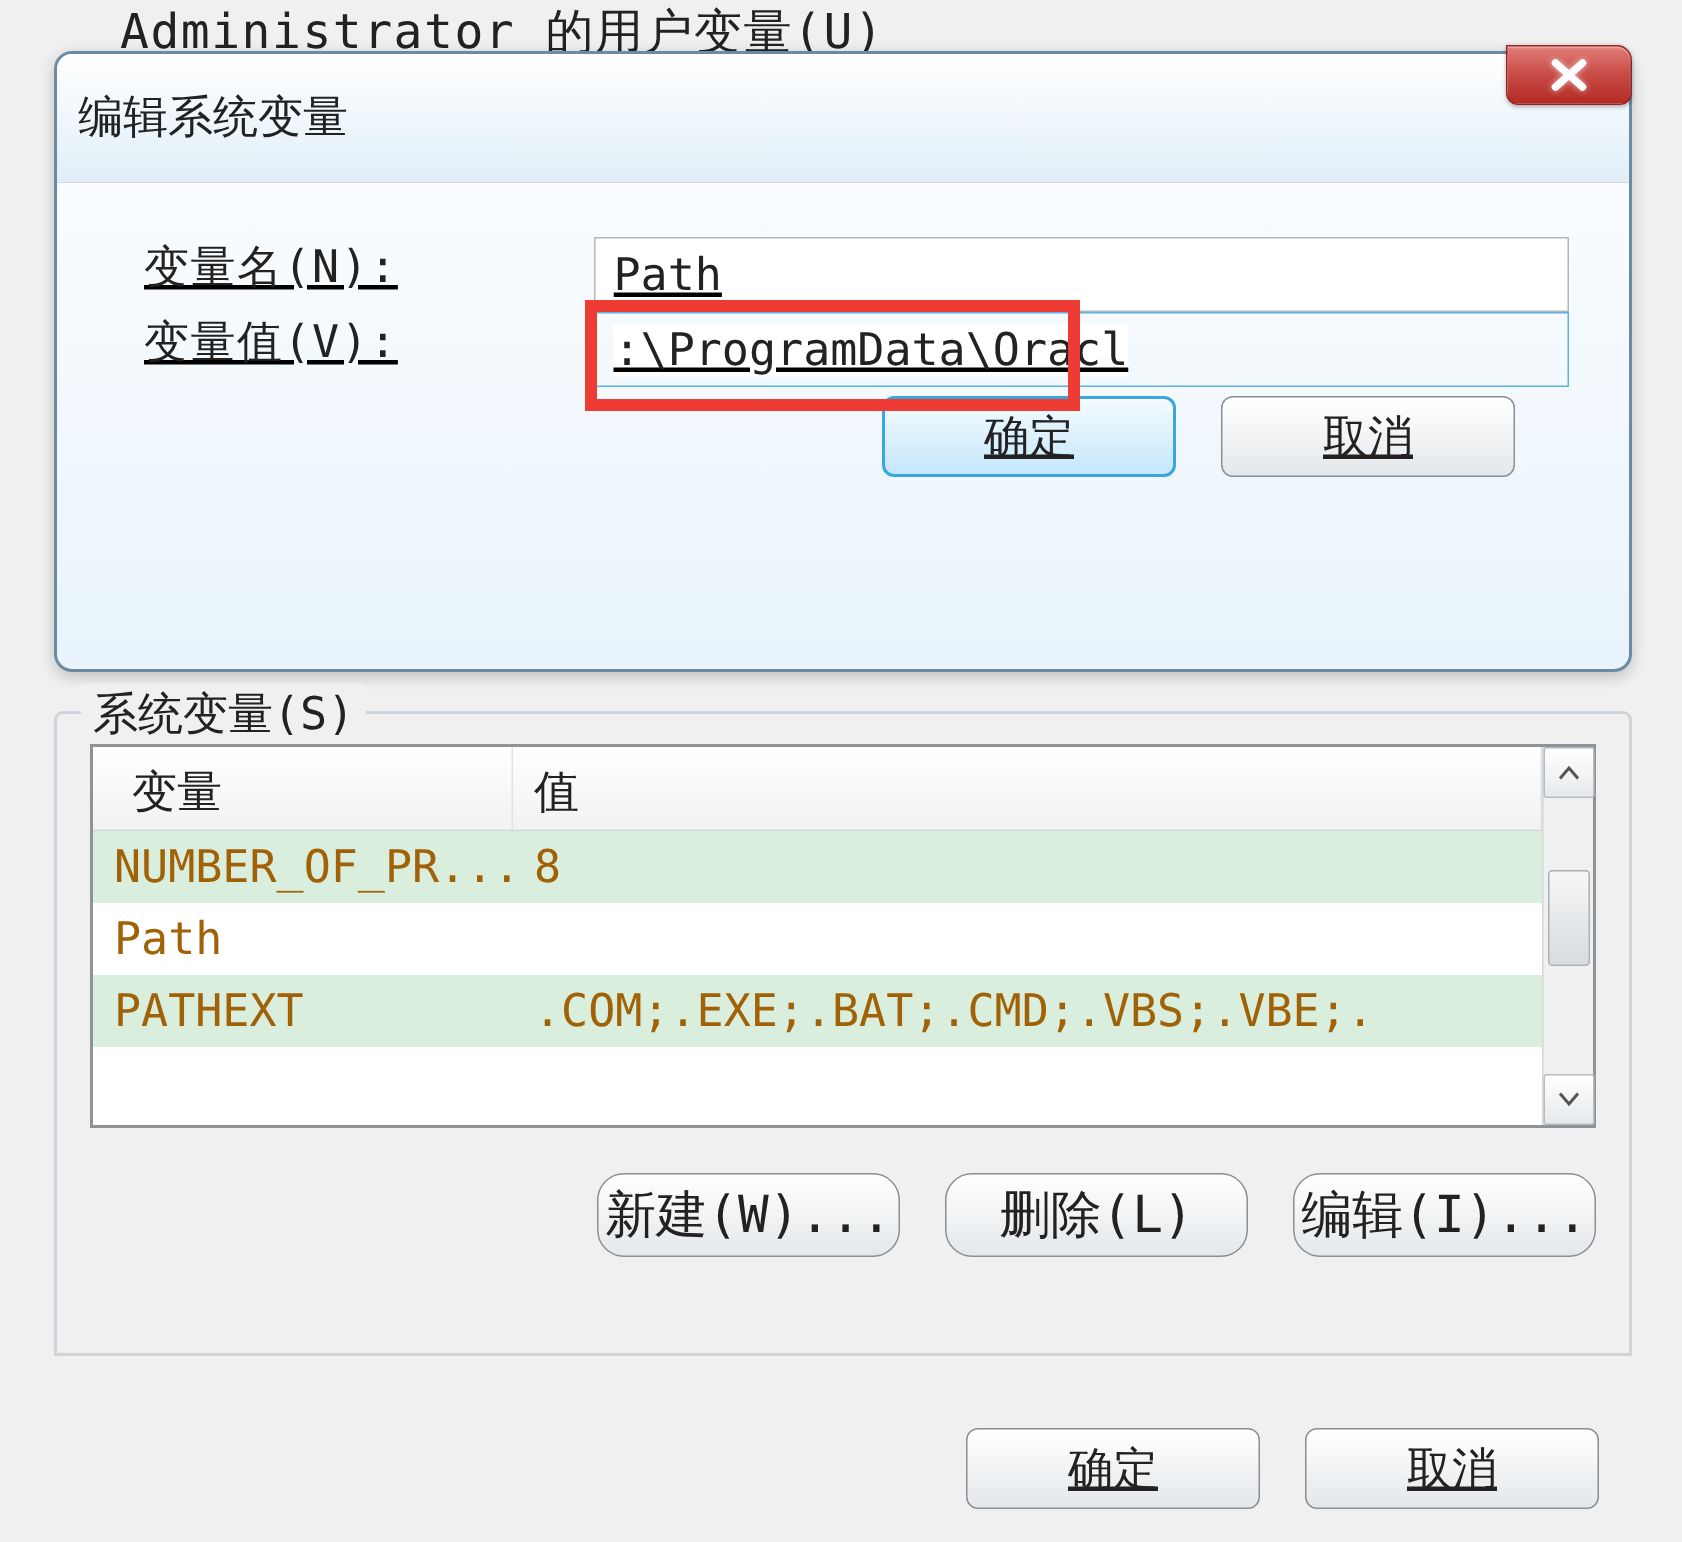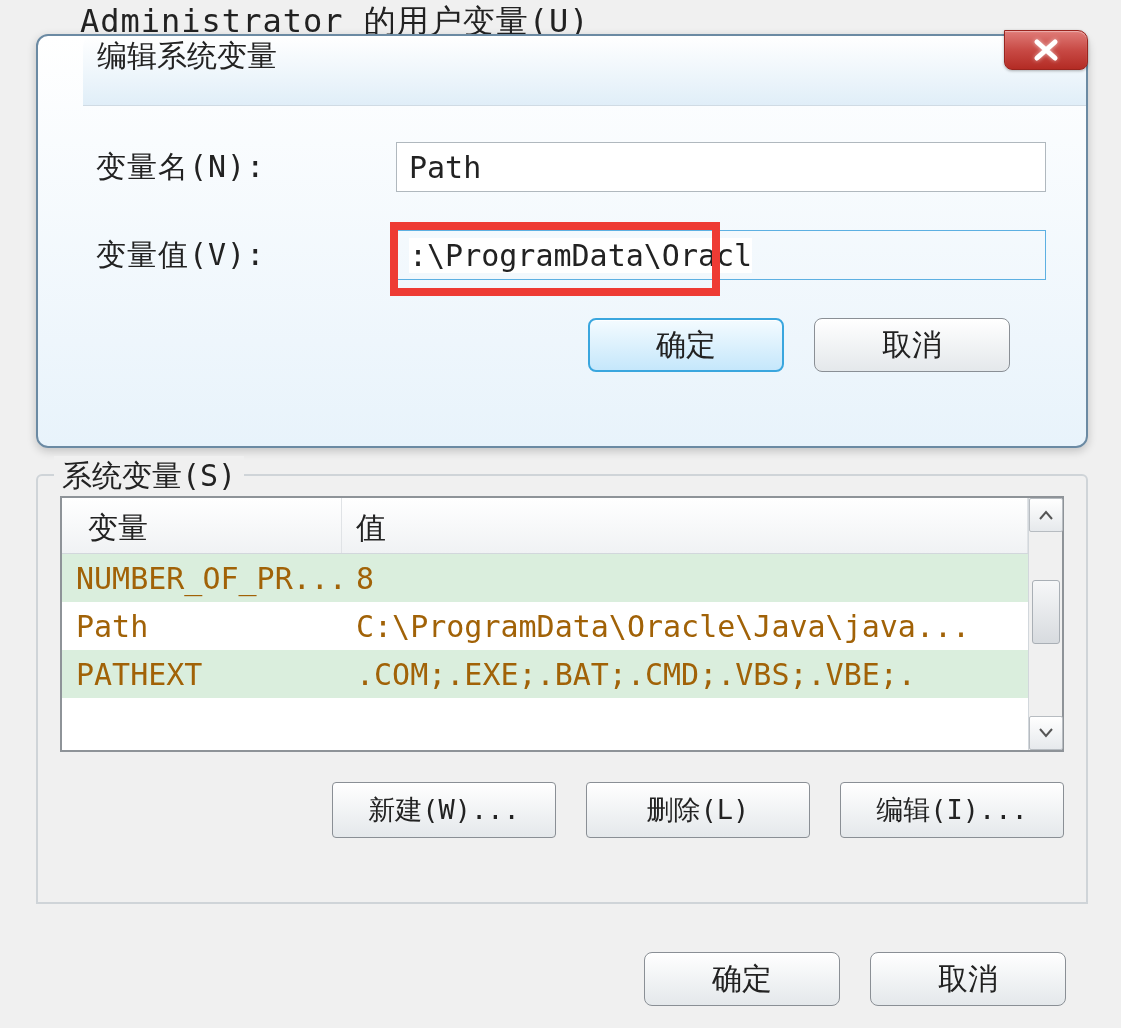--- a/index.html
+++ b/index.html
@@ -27,28 +27,28 @@
       left: 36px;
       top: 34px;
       width: 1052px;
       height: 414px;
       background: linear-gradient(#ffffff, #e8f3fb);
       border: 2px solid #6b8aa3;
       border-radius: 12px;
       box-shadow: 0 3px 10px rgba(0,0,0,0.2);
     }
     .dialog-titlebar {
-      height: 70px;
-      display: flex;
+      height: 86px;
+      display: flex;
+      align-items: center;
       padding: 0 14px;
       background: linear-gradient(#ffffff, #e0eef8);
       border-bottom: 1px solid #d0dbe4;
       border-radius: 10px 10px 0 0;
       position: relative;
-      margin-left: 45px;
     }
     .dialog-title {
       font-size: 30px;
       color: #222;
     }
     .dialog-close {
       position: absolute;
       right: -2px;
       top: -6px;
       width: 84px;
@@ -62,22 +62,21 @@
       box-shadow: inset 0 1px 1px rgba(255,255,255,0.4),
                   0 1px 3px rgba(0,0,0,0.3);
       cursor: pointer;
     }
     .dialog-close svg { filter: drop-shadow(0 0 2px rgba(255,255,255,0.6)); }
     .dialog-body {
       padding: 36px 40px 0 58px;
     }
     .form-row {
       display: flex;
-      align-items: center;
-      margin-bottom: 38px;
+      text-decoration: underline;
     }
     .form-label {
       width: 300px;
       color: #222;
       font-size: 30px;
       letter-spacing: 1px;
     }
     .form-input {
       flex: 1;
       height: 50px;
@@ -135,20 +134,21 @@
       border-radius: 8px;
       background: linear-gradient(#ffffff, #e4e8eb);
       font-family: inherit;
       font-size: 30px;
       color: #222;
       cursor: pointer;
       display: flex;
       align-items: center;
       justify-content: center;
       box-shadow: inset 0 1px 0 rgba(255,255,255,0.8);
+      text-decoration: underline;
     }
     .btn-primary {
       border: 2px solid #3aa6de;
       background: linear-gradient(#f4fbff, #c5e7fb);
     }
 
     
     .group {
       position: absolute;
       left: 36px;
@@ -238,27 +238,27 @@
     }
 
     .group-buttons {
       display: flex;
       justify-content: flex-end;
       gap: 30px;
       margin-top: 30px;
       padding-right: 0;
     }
     .btn2 {
-      width: 224px;
+      width: 202px;
       height: 56px;
       border: 1px solid #8a8f95;
-      border-radius: 4px;
+      border-radius: 18px;
       background: linear-gradient(#ffffff, #e4e8eb);
       font-family: inherit;
-      font-size: 27px;
+      font-size: 34px;
       color: #222;
       cursor: pointer;
       display: flex;
       align-items: center;
       justify-content: center;
     }
 
     
     .bottom-buttons {
       position: absolute;
@@ -320,21 +320,20 @@
         <div class="th col-var">变量</div>
         <div class="th col-val">值</div>
       </div>
       <div class="tbody" id="tbody">
           <div class="tr alt">
             <div class="td col-var">NUMBER_OF_PR...</div>
             <div class="td col-val">8</div>
           </div>
           <div class="tr">
             <div class="td col-var">Path</div>
-            <div class="td col-val">C:\ProgramData\Oracle\Java\java...</div>
           </div>
           <div class="tr alt">
             <div class="td col-var">PATHEXT</div>
             <div class="td col-val">.COM;.EXE;.BAT;.CMD;.VBS;.VBE;.</div>
           </div>
         </div>
     </div>
     <div class="scrollbar">
       <div class="scroll-arrow up">
         <svg width="14" height="10" viewBox="0 0 14 10">

